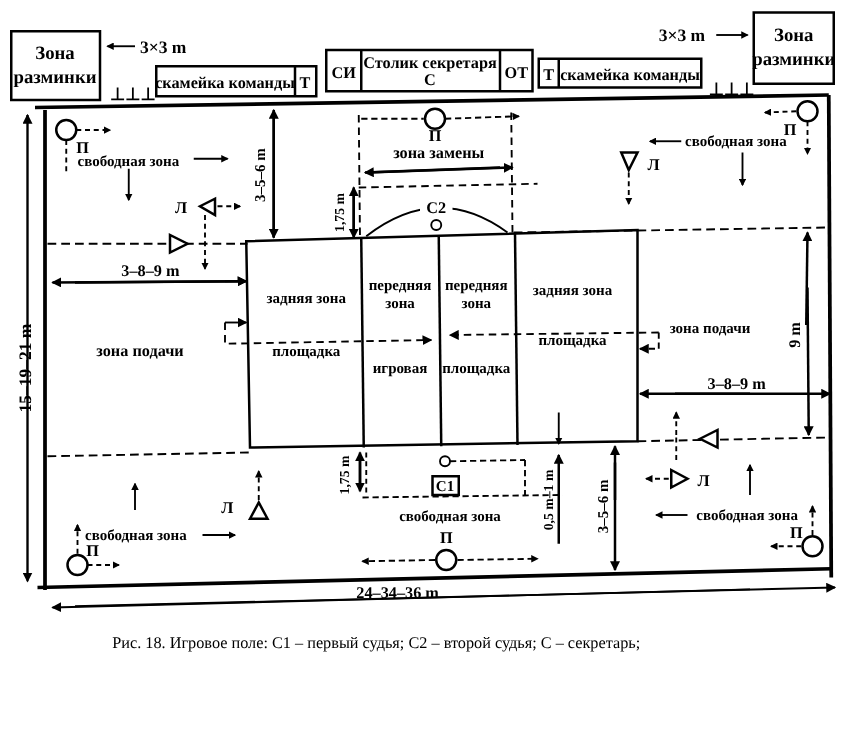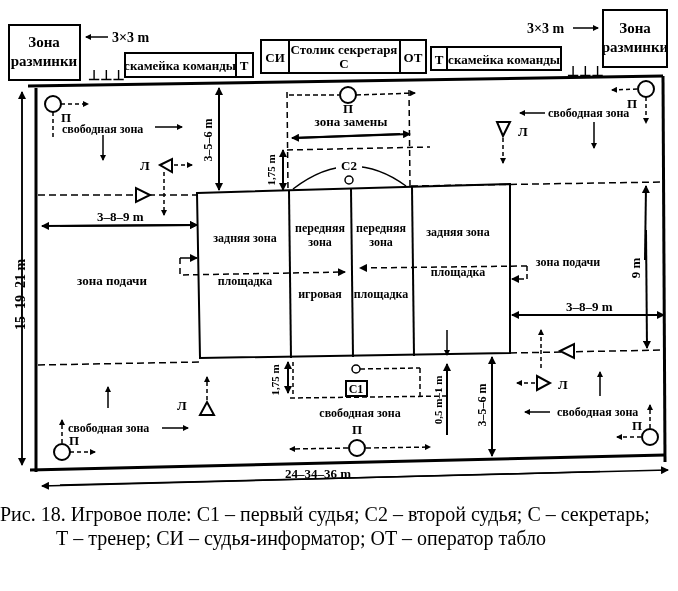--- a/index.html
+++ b/index.html
@@ -1,19 +1,19 @@
 <!DOCTYPE html>
 <html><head>
 <meta charset="utf-8">
 <style>
   html, body { margin:0; padding:0; background:#ffffff; }
   body { width:678px; height:591px; position:relative; overflow:hidden; font-family:"Liberation Serif", serif; color:#000; }
   svg { position:absolute; left:0; top:0; }
   .lbl { font-family:"Liberation Serif", serif; font-weight:bold; fill:#000; }
-  .caption { position:absolute; left:0; width:602px; text-align:center; font-family:"Liberation Serif", serif; font-size:20px; line-height:24px; }
+  .caption { position:absolute; left:0; width:602px; text-align:center; font-family:"Liberation Serif", serif; font-size:13px; line-height:24px; }
   .caption div { white-space:nowrap; }
 </style>
 </head>
 <body>
 
 <svg width="678" height="500" viewBox="0 0 678 500">
   <defs>
     <marker id="ah" markerWidth="8" markerHeight="8" refX="7" refY="4" orient="auto" markerUnits="userSpaceOnUse">
       <path d="M0,0 L8,4 L0,8 z" fill="#000"></path>
     </marker>
@@ -223,14 +223,13 @@
 
   <line x1="492" y1="400" x2="492" y2="357" stroke="#000" stroke-width="2" marker-end="url(#ah)"></line>
   <line x1="492" y1="370" x2="492" y2="456" stroke="#000" stroke-width="2" marker-end="url(#ah)"></line>
   <text class="lbl" font-size="12" transform="translate(486,405) rotate(-90)" text-anchor="middle">3–5–6 m</text>
 
   <line x1="447" y1="330" x2="447" y2="355" stroke="#000" stroke-width="1.5" marker-end="url(#ahs)"></line>
 </svg>
 
 <div class="caption" style="top:502px;">
   <div>Рис. 18. Игровое поле: С1 – первый судья; С2 – второй судья; С – секретарь;</div>
-  <div>Т – тренер; СИ – судья-информатор; ОТ – оператор табло</div>
 </div>
 
 </body></html>

